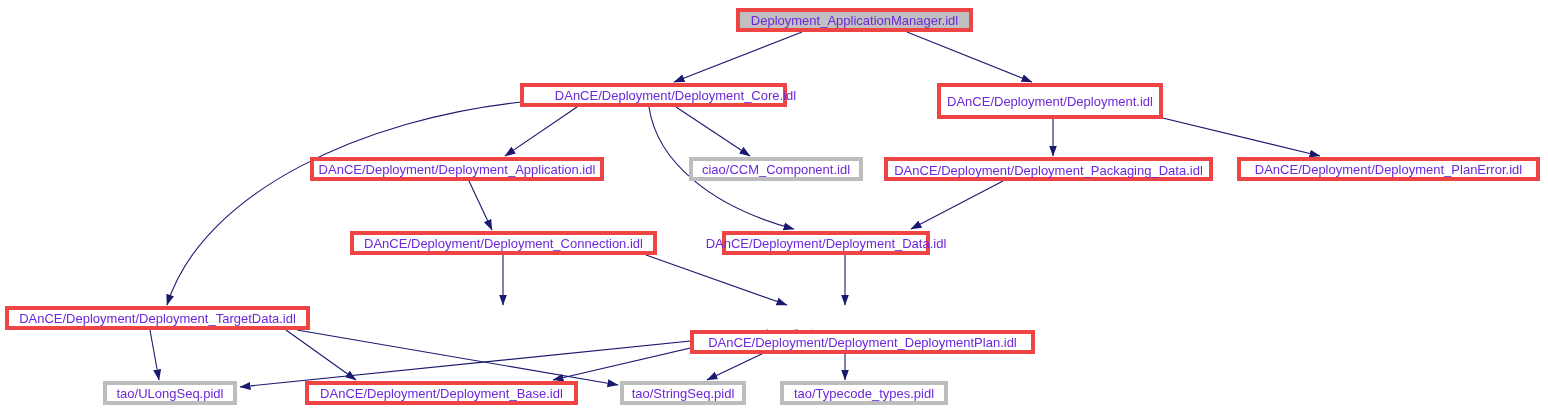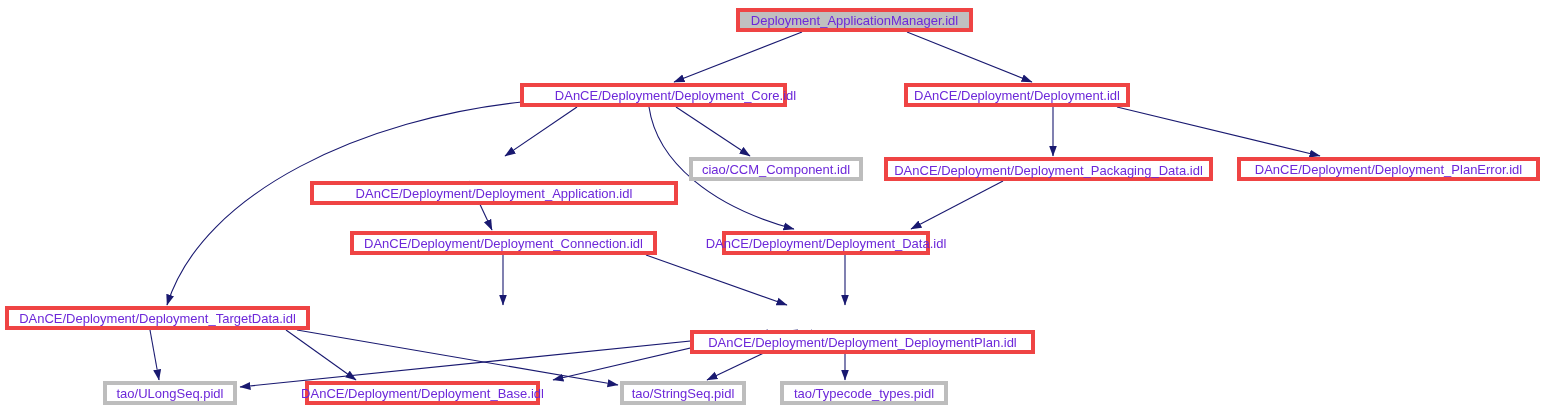--- a/index.html
+++ b/index.html
@@ -80,24 +80,24 @@
       <path d="M768,330 L553,380" fill="none" stroke="#191970" stroke-width="1.1" marker-end="url(#arrow)"></path>
       <path d="M812,330 L707,380" fill="none" stroke="#191970" stroke-width="1.1" marker-end="url(#arrow)"></path>
       <path d="M845,330 L845,380" fill="none" stroke="#191970" stroke-width="1.1" marker-end="url(#arrow)"></path>
     </svg>
 <div class="node main" style="left: 736px; top: 8px; width: 237px; height: 24px;">
       <span>Deployment_ApplicationManager.idl</span>
     </div>
     <div class="node" style="left: 520px; top: 83px; width: 267px; height: 24px; padding-left: 44px;">
       <span>DAnCE/Deployment/Deployment_Core.idl</span>
     </div>
-    <div class="node" style="left: 904px; top: 83px; width: 226px; height: 24px; text-align: center;">
+    <div class="node" style="left: 937px; top: 83px; width: 226px; height: 36px; text-align: center;">
       <span>DAnCE/Deployment/Deployment.idl</span>
     </div>
-    <div class="node" style="left: 310px; top: 157px; width: 368px; height: 24px; margin-top: 24px;">
+    <div class="node" style="left: 310px; top: 157px; width: 294px; height: 24px;">
       <span>DAnCE/Deployment/Deployment_Application.idl</span>
     </div>
     <div class="node external" style="left: 689px; top: 157px; width: 174px; height: 24px;">
       <span>ciao/CCM_Component.idl</span>
     </div>
     <div class="node" style="left: 884px; top: 157px; width: 329px; height: 24px; align-items: flex-end;">
       <span>DAnCE/Deployment/Deployment_Packaging_Data.idl</span>
     </div>
     <div class="node" style="left: 1237px; top: 157px; width: 303px; height: 24px;">
       <span>DAnCE/Deployment/Deployment_PlanError.idl</span>
@@ -110,21 +110,21 @@
     </div>
     <div class="node" style="left: 5px; top: 306px; width: 305px; height: 24px;">
       <span>DAnCE/Deployment/Deployment_TargetData.idl</span>
     </div>
     <div class="node" style="left: 690px; top: 306px; width: 345px; height: 24px; margin-top: 24px;">
       <span>DAnCE/Deployment/Deployment_DeploymentPlan.idl</span>
     </div>
     <div class="node external" style="left: 103px; top: 381px; width: 134px; height: 24px;">
       <span>tao/ULongSeq.pidl</span>
     </div>
-    <div class="node" style="left: 305px; top: 381px; width: 235px; height: 24px;">
+    <div class="node" style="left: 305px; top: 381px; width: 273px; height: 24px;">
       <span>DAnCE/Deployment/Deployment_Base.idl</span>
     </div>
     <div class="node external" style="left: 620px; top: 381px; width: 126px; height: 24px;">
       <span>tao/StringSeq.pidl</span>
     </div>
     <div class="node external" style="left: 780px; top: 381px; width: 168px; height: 24px;">
       <span>tao/Typecode_types.pidl</span>
     </div>
   </div>
 

